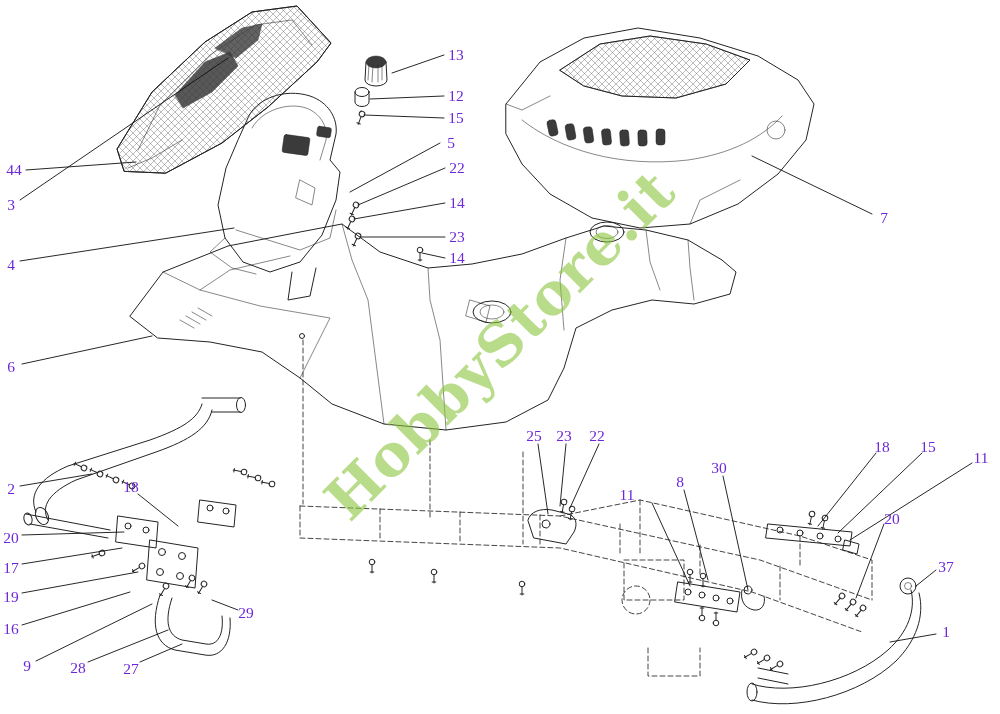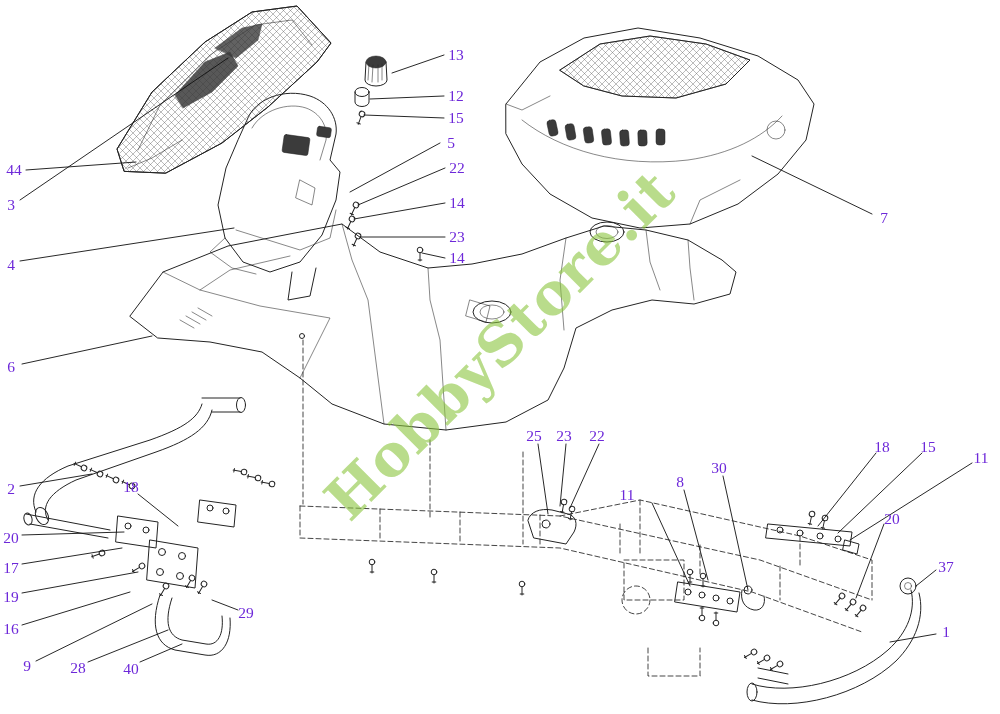--- a/index.html
+++ b/index.html
@@ -264,21 +264,21 @@
   <div class="callout" style="left:11px;top:367px">6</div>
   <div class="callout" style="left:884px;top:218px">7</div>
   <div class="callout" style="left:11px;top:489px">2</div>
   <div class="callout" style="left:131px;top:487px">18</div>
   <div class="callout" style="left:11px;top:538px">20</div>
   <div class="callout" style="left:11px;top:568px">17</div>
   <div class="callout" style="left:11px;top:597px">19</div>
   <div class="callout" style="left:11px;top:629px">16</div>
   <div class="callout" style="left:27px;top:666px">9</div>
   <div class="callout" style="left:78px;top:668px">28</div>
-  <div class="callout" style="left:131px;top:669px">40</div>
+  <div class="callout" style="left:131px;top:669px">27</div>
   <div class="callout" style="left:246px;top:613px">29</div>
   <div class="callout" style="left:534px;top:436px">25</div>
   <div class="callout" style="left:564px;top:436px">23</div>
   <div class="callout" style="left:597px;top:436px">22</div>
   <div class="callout" style="left:627px;top:495px">11</div>
   <div class="callout" style="left:680px;top:482px">8</div>
   <div class="callout" style="left:719px;top:468px">30</div>
   <div class="callout" style="left:882px;top:447px">18</div>
   <div class="callout" style="left:928px;top:447px">15</div>
   <div class="callout" style="left:981px;top:458px">11</div>

